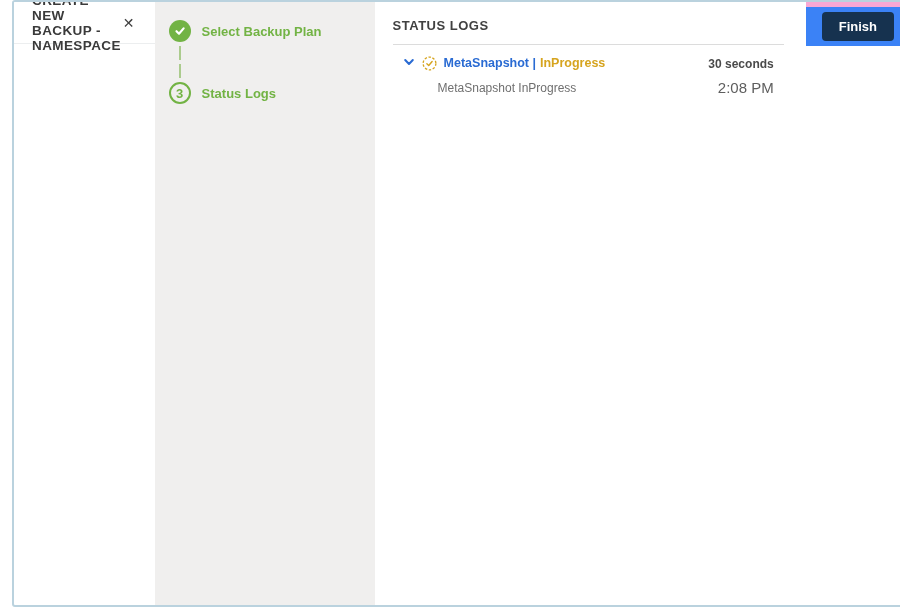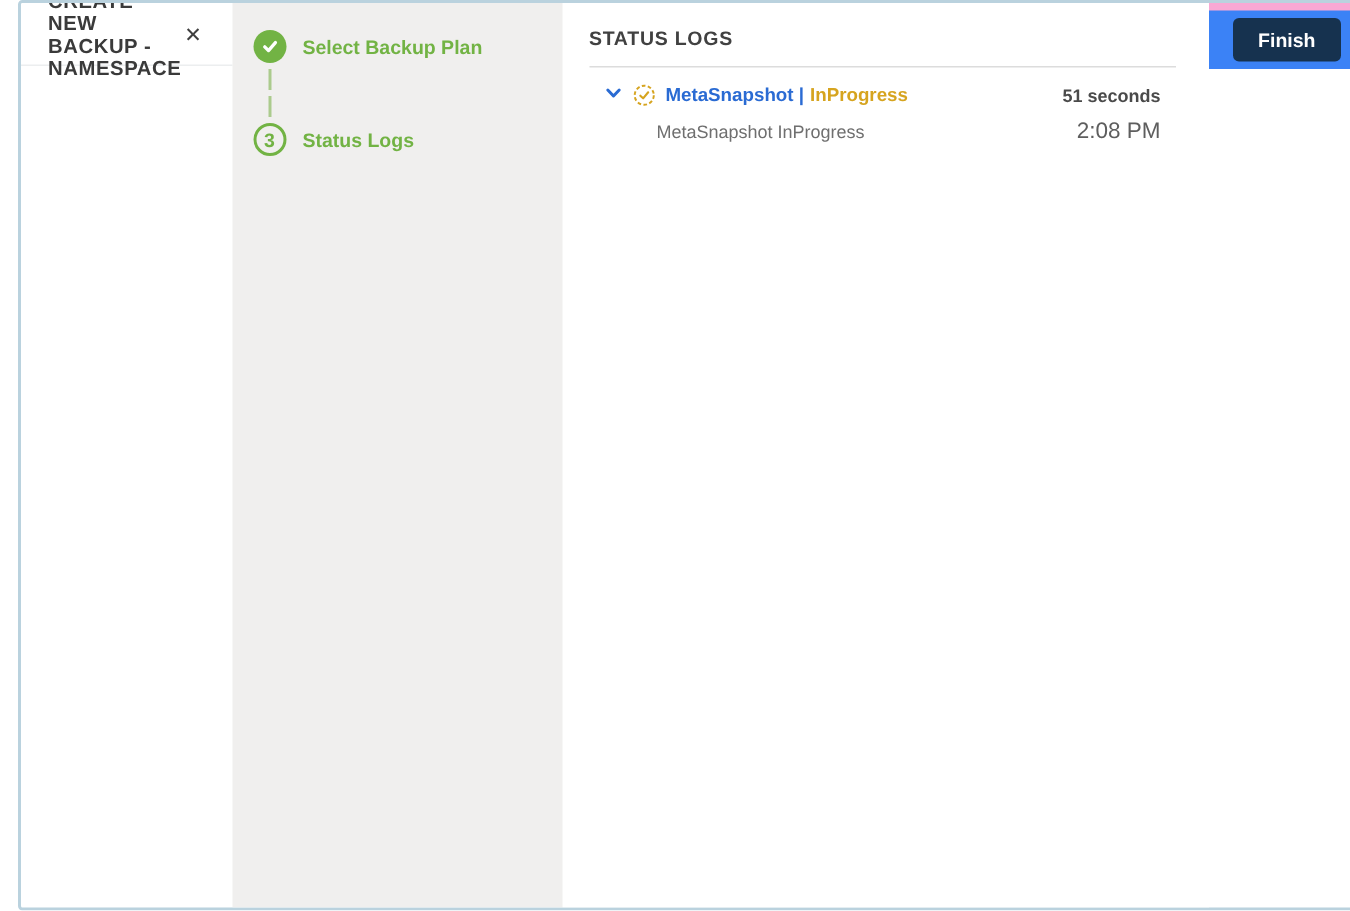--- a/index.html
+++ b/index.html
@@ -184,21 +184,21 @@
           </span>
           <span class="gold-check">
             <svg width="15" height="15" viewBox="0 0 16 16">
               <circle cx="8" cy="8" r="6.8" fill="none" stroke="#d6a41f" stroke-width="1.4" stroke-dasharray="2.6 1.7"></circle>
               <path d="M5.2 8.3 L7.2 10.2 L10.8 5.9" fill="none" stroke="#d6a41f" stroke-width="1.5" stroke-linecap="round" stroke-linejoin="round"></path>
             </svg>
           </span>
           <span class="entry-name">MetaSnapshot |</span>
           <span class="entry-status">InProgress</span>
         </div>
-        <div class="entry-duration">51 seconds</div>
+        <div class="entry-duration">30 seconds</div>
       </div>
 
       <div class="detail-row">
         <div class="detail-text">MetaSnapshot InProgress</div>
         <div class="detail-time">2:08 PM</div>
       </div>
     </div>
   </div>
 
   <div class="footer">

